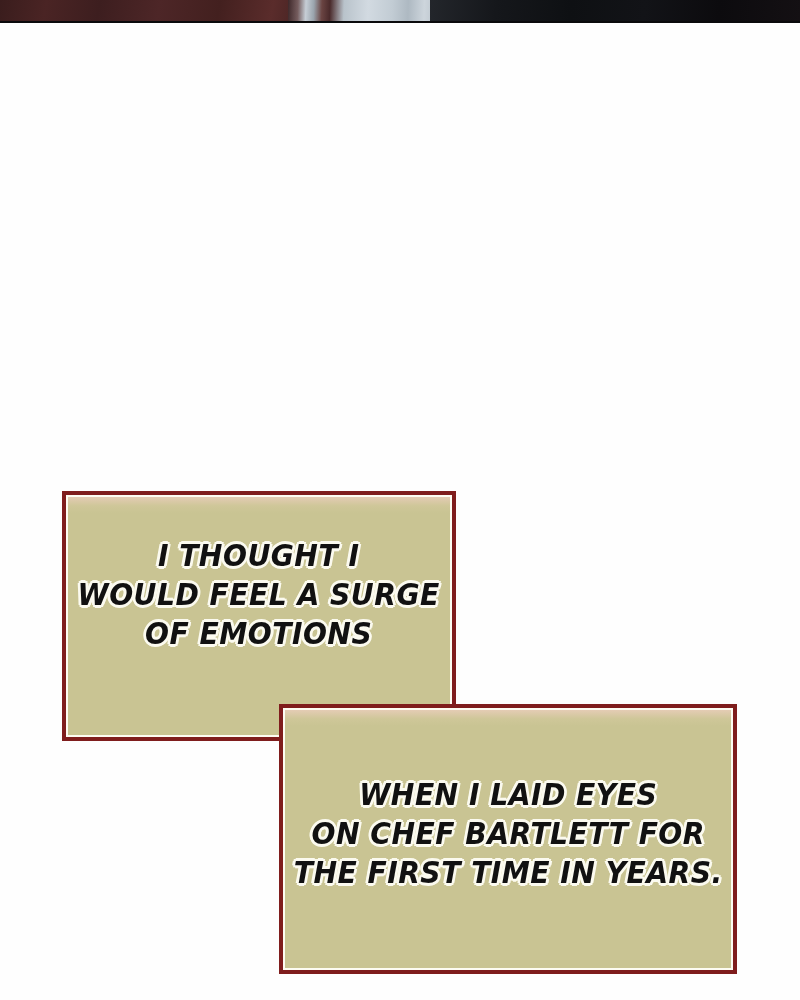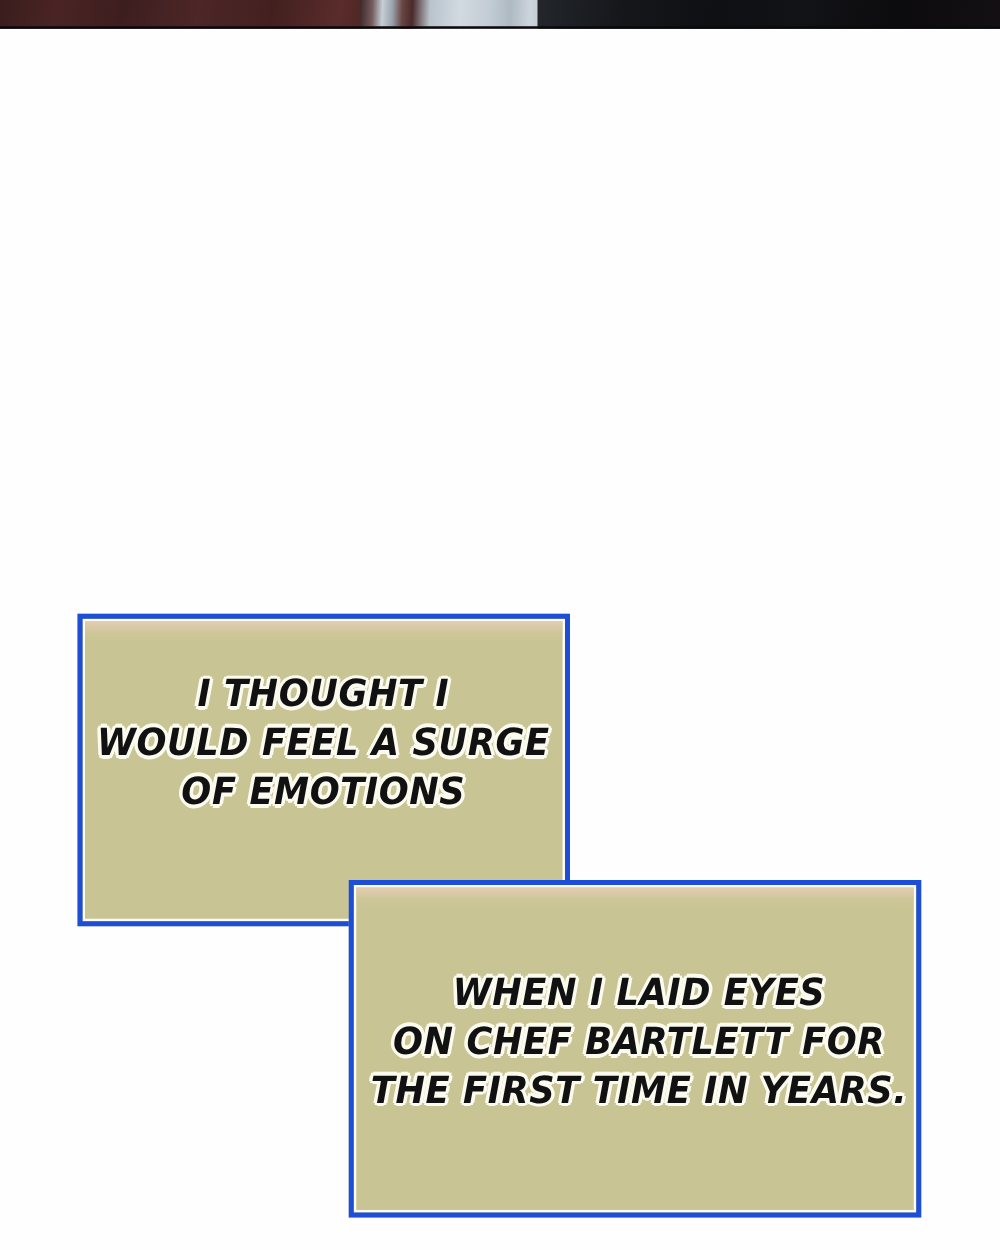--- a/index.html
+++ b/index.html
@@ -88,24 +88,25 @@
     width: 800px;
     height: 2px;
     background: #0a0a0c;
   }
 
   
   .bubble {
     position: absolute;
     box-sizing: border-box;
     background: #c9c493;
-    border: 4px solid #1d4ed8;
+    border: 4px solid #7f1d1d;
     box-shadow: 0 0 0 2px #fdfcf2 inset;
     display: flex;
     align-items: center;
+    justify-content: center;
   }
   .bubble::before {
     content: "";
     position: absolute;
     left: 2px;
     right: 2px;
     top: 2px;
     height: 16px;
     background: linear-gradient(180deg,
         rgba(233,205,186,0.85) 0%,

